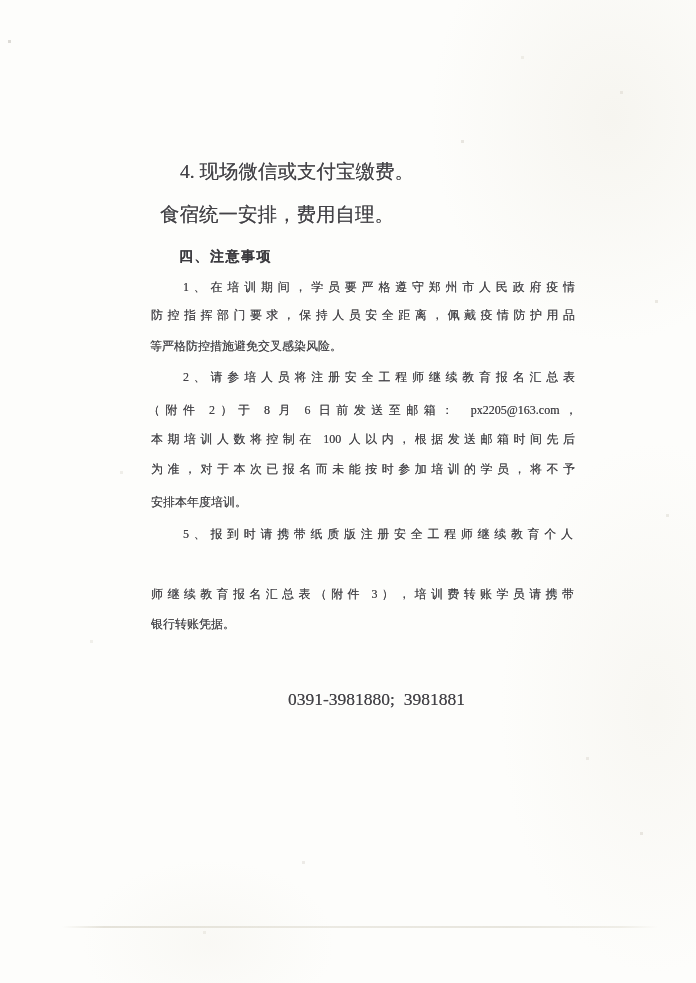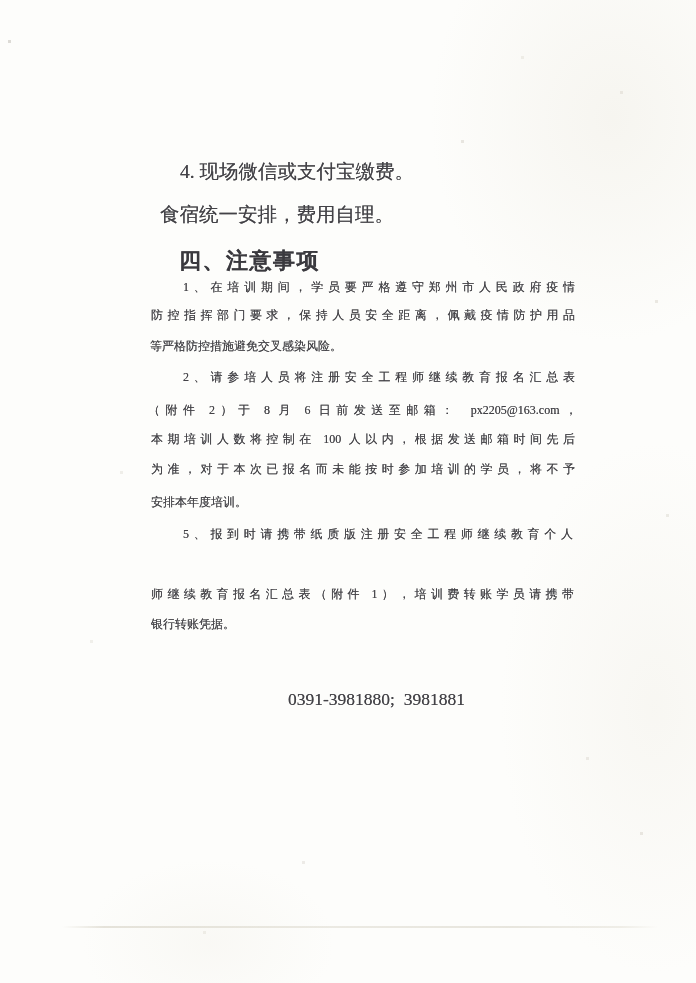--- a/index.html
+++ b/index.html
@@ -33,21 +33,21 @@
     text-align: justify;
     text-align-last: justify;
   }
   .big {
     font-size: 19.5px;
   }
   .mid {
     font-size: 17.5px;
   }
   .heading {
-    font-size: 22px;
+    font-size: 14px;
     font-weight: bold;
     color: #3a393e;
     letter-spacing: 1.5px;
     font-family: "Liberation Sans", "DejaVu Sans", sans-serif;
   }
   .fold-line {
     position: absolute;
     top: 926px;
     left: 62px;
     width: 596px;
@@ -103,21 +103,21 @@
 
   <div class="line just" style="top:433px; left:151px; width:424px;">本期培训人数将控制在 100 人以内，根据发送邮箱时间先后</div>
 
   <div class="line just" style="top:463px; left:151px; width:424px;">为准，对于本次已报名而未能按时参加培训的学员，将不予</div>
 
   <div class="line" style="top:496px; left:151px;">安排本年度培训。</div>
 
   <div class="line just" style="top:528px; left:183px; width:390px;">5、报到时请携带纸质版注册安全工程师继续教育个人</div>
 
 
-  <div class="line just" style="top:588px; left:151px; width:423px;">师继续教育报名汇总表（附件 1），培训费转账学员请携带</div>
+  <div class="line just" style="top:588px; left:151px; width:423px;">师继续教育报名汇总表（附件 3），培训费转账学员请携带</div>
 
   <div class="line" style="top:618px; left:151px;">银行转账凭据。</div>
 
 
   <div class="line mid" style="top:689px; left:288px;">0391-3981880;  3981881</div>
 
   <div class="fold-line"></div>
   <div class="speckles"></div>
 
 </div>

